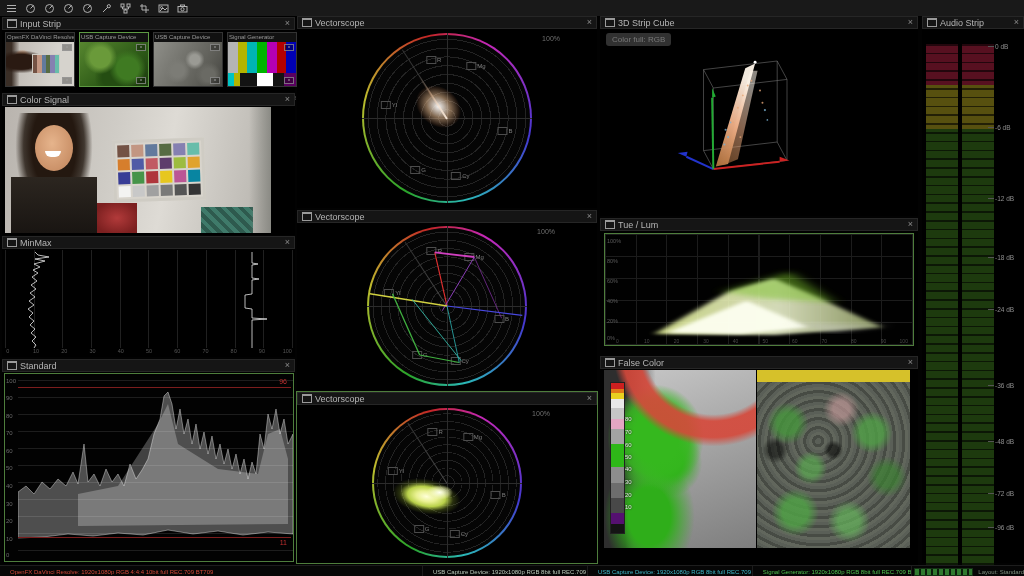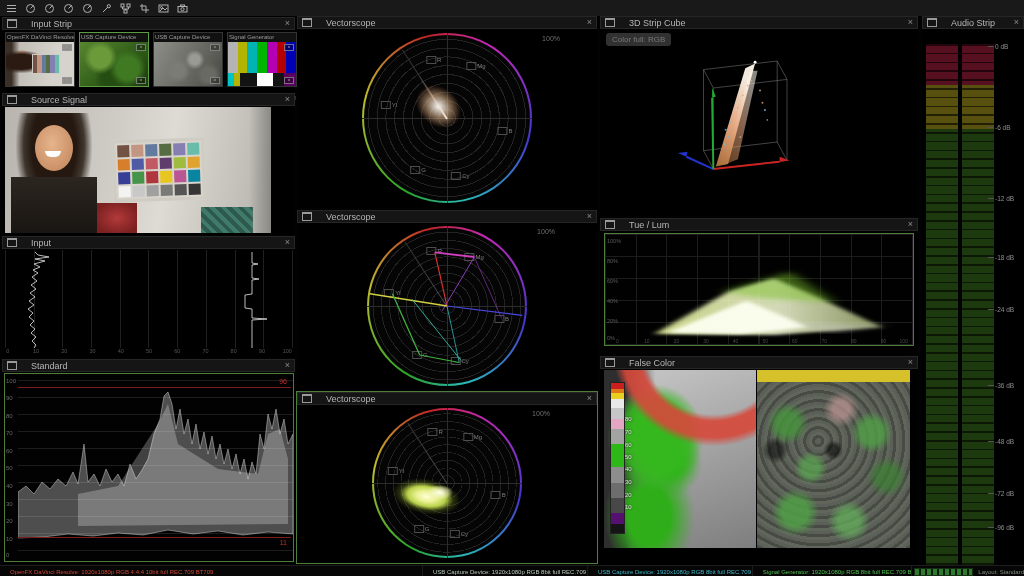--- a/index.html
+++ b/index.html
@@ -5,21 +5,21 @@
   html,body{margin:0;padding:0;background:#000;}
   #app{position:relative;width:1024px;height:576px;background:#020202;overflow:hidden;
        font-family:"Liberation Sans","DejaVu Sans",sans-serif;color:#aaa;}
   
   .toolbar{position:absolute;left:0;top:0;width:1024px;height:16px;background:#191919;border-bottom:1px solid #000;display:flex;align-items:center;}
   .tb-icon{width:15px;height:12px;margin-left:4px;display:flex;align-items:center;justify-content:center;}
   .tb-icon svg{stroke:#b0b0b0;fill:none;stroke-width:1;}
   
   .panel{position:absolute;background:#000;}
   .phead{position:absolute;left:0;top:0;right:0;height:13px;background:#151515;border:1px solid #262626;
-         display:flex;align-items:center;gap:14px;padding:0 4px;box-sizing:border-box;}
+         display:flex;align-items:center;gap:3px;padding:0 4px;box-sizing:border-box;}
   .phead .ptitle{font-size:9px;color:#b5b5b5;white-space:nowrap;}
   .win-ic{width:8px;height:6px;border:1px solid #9a9a9a;border-top:2px solid #9a9a9a;display:inline-block;}
   .close-x{margin-left:auto;color:#8a8a8a;font-size:9px;line-height:9px;cursor:default;}
   .selgreen{outline:1px solid #4e7d3c;}
   
   .thumbrow{position:absolute;left:3px;top:15px;display:flex;gap:4px;}
   .thumb{width:68px;position:relative;border:1px solid #333;background:#0a0a0a;}
   .thumb.sel{border:1px solid #5d9a43;}
   .th-label{height:8px;font-size:6px;color:#9a9a9a;background:#111;overflow:hidden;white-space:nowrap;padding:1px 1px 0 1px;}
   .th-img{height:44px;position:relative;overflow:hidden;}
@@ -243,21 +243,21 @@
           <span class="cam-ic" style="right:2px;bottom:2px;"></span>
         </div>
         <div class="th-cap">1920x1080p RGB 8bit full REC.709</div>
       </div>
     </div>
   </div>
 
   <div class="panel" style="left:2px;top:93px;width:293px;height:142px;">
     <div class="phead">
       <span class="win-ic"></span>
-      <span class="ptitle">Source Signal</span>
+      <span class="ptitle">Color Signal</span>
       <span class="close-x">×</span>
     </div>
     <div class="vidframe">
       <div style="position:absolute;left:10px;top:6px;width:78px;height:110px;background:radial-gradient(ellipse at 50% 30%,#241810 0 40%,rgba(30,20,12,.8) 55%,transparent 70%);"></div>
       <div style="position:absolute;left:30px;top:18px;width:38px;height:46px;border-radius:50%;background:radial-gradient(ellipse at 45% 40%,#e6b48c,#c98f66 75%);"></div>
       <div style="position:absolute;left:40px;top:44px;width:16px;height:6px;border-radius:0 0 8px 8px;background:#fff;"></div>
       <div style="position:absolute;left:6px;top:70px;width:86px;height:56px;background:linear-gradient(180deg,#2c2620,#191512);"></div>
       <div class="checker">
         <div style="background:#735244"></div>
           <div style="background:#c29682"></div>
@@ -286,21 +286,21 @@
       </div>
       <div style="position:absolute;left:92px;top:96px;width:40px;height:30px;background:radial-gradient(ellipse,#b23a3a,#7c2020 80%);"></div>
       <div style="position:absolute;left:196px;top:100px;width:52px;height:26px;background:repeating-linear-gradient(45deg,#3f7a6a 0 4px,#2e5a4e 4px 8px);"></div>
       <div style="position:absolute;right:0;top:0;width:22px;height:126px;background:linear-gradient(90deg,transparent,#8a8a84);"></div>
     </div>
   </div>
 
   <div class="panel" style="left:2px;top:236px;width:293px;height:121px;">
     <div class="phead">
       <span class="win-ic"></span>
-      <span class="ptitle">Input</span>
+      <span class="ptitle">MinMax</span>
       <span class="close-x">×</span>
     </div>
     <div class="mm-body">
       <svg width="288" height="98" viewBox="0 0 288 98" preserveAspectRatio="none">
         <path d="M30,2 L33,5 L44,7 L30,9 L40,11 L29,14 L35,17 L28,20 L33,23 L27,27 L32,31 L26,35 L31,39 L25,43 L30,47 L24,51 L29,55 L23,59 L28,63 L24,67 L29,71 L25,75 L30,79 L26,83 L31,87 L27,91 L31,95 L29,98" fill="none" stroke="#e8e8e8" stroke-width="0.8"></path>
         <path d="M247,2 L247,13 L253,14 L247,15 L247,28 L254,29 L247,30 L247,44 L240,45 L240,58 L247,59 L247,68 L262,69 L247,70 L247,98" fill="none" stroke="#e8e8e8" stroke-width="0.8"></path>
       </svg>
     </div>
     <div class="mm-ticks">
       <span style="left:1%">0</span>

